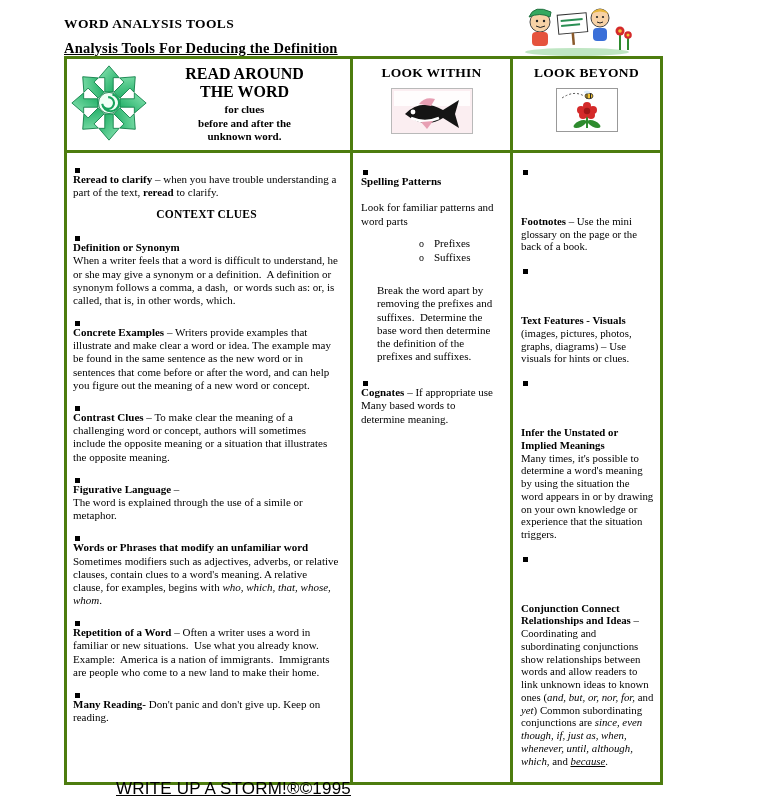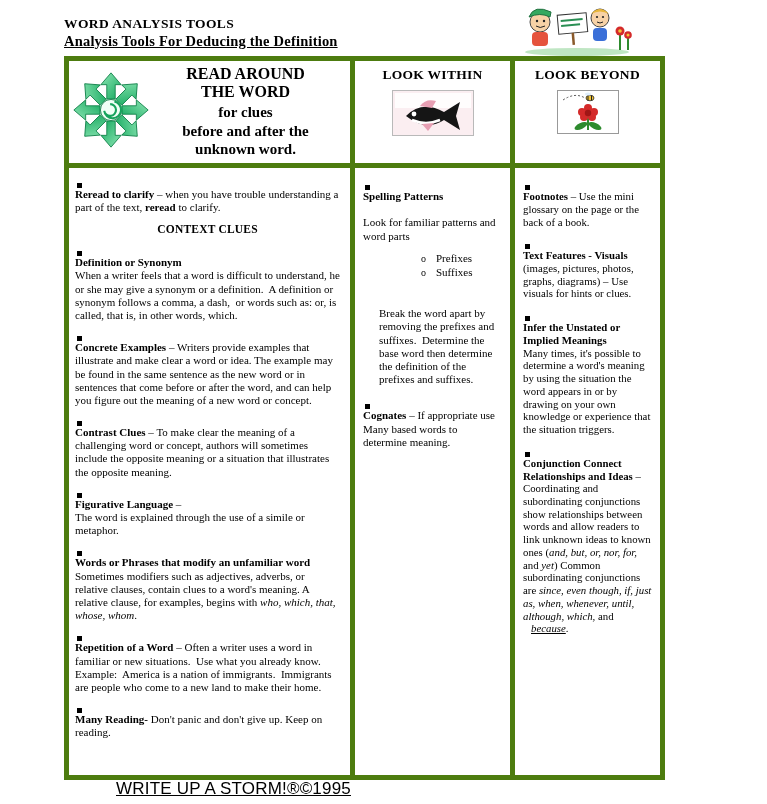--- a/index.html
+++ b/index.html
@@ -3,61 +3,61 @@
 <meta charset="utf-8">
 <style>
   * { margin:0; padding:0; box-sizing:border-box; }
   html,body { background:#fff; }
   body {
     width:767px; height:804px; position:relative; overflow:hidden;
     font-family:"Liberation Serif", serif; color:#000;
   }
   .top-wrap { position:absolute; left:64px; top:16px; width:596px; text-align:left; }
   .page-title { font-size:13.5px; font-weight:bold; letter-spacing:.4px; }
-  .page-subtitle { font-size:14.5px; font-weight:bold; text-decoration:underline; margin-top:1px; letter-spacing:.2px; }
+  .page-subtitle { font-size:14.5px; font-weight:bold; text-decoration:underline; margin-top:8px; letter-spacing:.2px; }
   .clipart { position:absolute; left:520px; top:0; }
 
   .wat-table {
     position:absolute; left:64px; top:56px;
     border-collapse:collapse; table-layout:fixed;
   }
-  .wat-table td { border:5px solid #4d7c0f; vertical-align:top; overflow:hidden; }
+  .wat-table td { border:3px solid #4d7c0f; vertical-align:top; overflow:hidden; }
   .header-row td { height:94px; }
   .body-row td { height:612px; }
 
   .hdr-read { padding:4px 2px; }
   .hdr-read-inner { display:flex; align-items:center; height:100%; }
   .arrows-wrap { flex:0 0 80px; text-align:center; }
   .hdr-text { flex:1; text-align:center; padding-right:8px; }
   .rh-title { font-size:16px; font-weight:bold; white-space:pre-line; line-height:1.12; }
-  .rh-sub { font-size:15px; font-weight:bold; white-space:pre-line; line-height:1.25; margin-top:2px; }
+  .rh-sub { font-size:11px; font-weight:bold; white-space:pre-line; line-height:1.25; margin-top:2px; }
 
   .hdr-center { text-align:center; padding-top:6px; }
   .lk-title { font-size:13.5px; font-weight:bold; letter-spacing:.3px; }
   .hdr-img { margin-top:7px; display:inline-block; }
 
   .cell-read  { padding:10px 10px 6px 6px; }
   .cell-within{ padding:12px 10px 6px 8px; }
   .cell-beyond{ padding:12px 6px 4px 8px; }
 
   .col-body { font-size:11px; line-height:1.2; }
   .cell-beyond .col-body { font-size:10.8px; line-height:1.18; }
 
   .bullet-item { display:flex; margin-bottom:9px;flex-direction:column; }
-  .cell-beyond .bullet-item { margin-bottom:11px; }
+  .cell-beyond .bullet-item { margin-bottom:11px;gap:40px; }
   .sq { flex:0 0 5px; width:5px; height:5px; background:#000; margin:5px 9px 0 2px; }
   .bullet-text { flex:1; white-space:pre-wrap; }
   .ctx-heading { text-align:center; font-weight:bold; font-size:11.5px; margin:1px 0 9px 0; letter-spacing:.2px; }
   .sub-item { margin:1px 0 1px 58px; }
   .sub-marker { margin-right:10px; font-size:10px; }
-  .para-item { margin:28px 0 13px 16px; white-space:pre-wrap; }
+  .para-item { margin:20px 0 13px 16px; white-space:pre-wrap; }
 
   .b { font-weight:bold; }
   .i { font-style:italic; }
-  .u { text-decoration:underline;margin-left:8px; }
+  .u { text-decoration:underline; }
 
   .page-footer {
     position:absolute; left:116px; top:779px;
     font-family:"Liberation Sans", sans-serif; font-size:17px; letter-spacing:.2px;text-decoration:underline;
   }
 </style>
 </head>
 <body>
 
 <div class="top-wrap">

